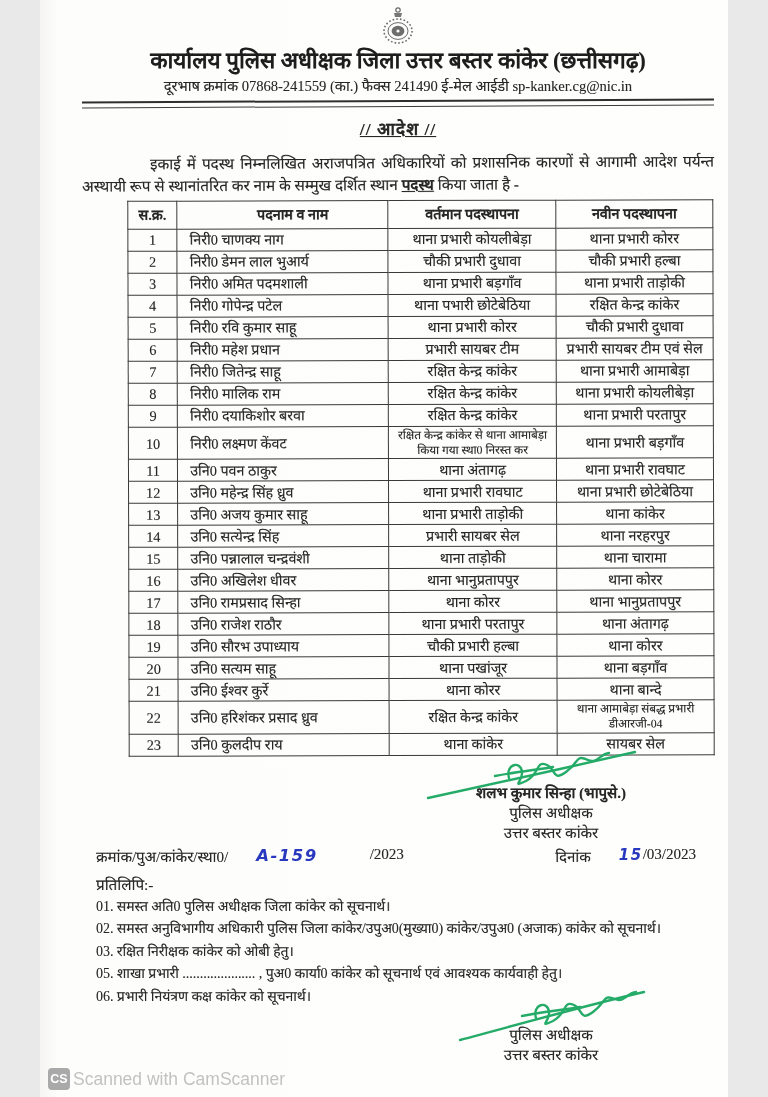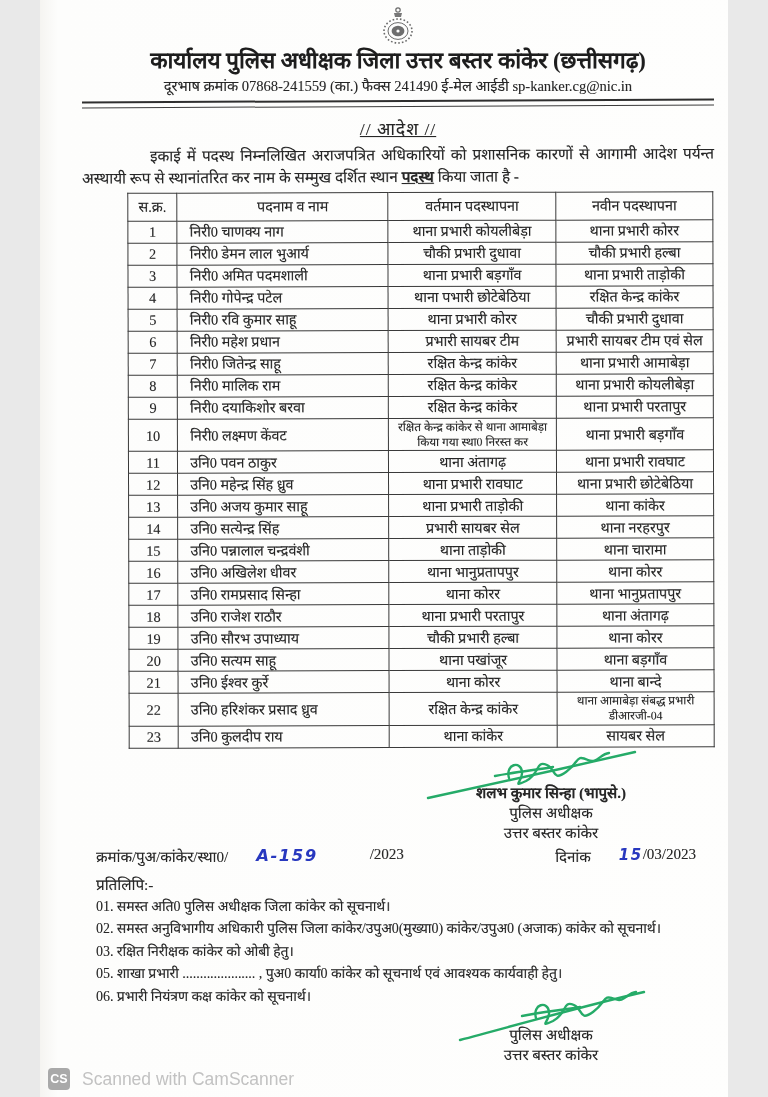--- a/index.html
+++ b/index.html
@@ -8,50 +8,50 @@
     background:linear-gradient(90deg,#f5f4f1 0px,#fdfdfc 18px,#fefefd 740px,#f8f7f4 768px);
     font-family:"Liberation Serif","DejaVu Serif",serif;
     color:#262626;overflow:hidden;
     text-shadow:0.3px 0.3px 0.6px rgba(70,70,70,0.35);
   }
   .doc{position:absolute;inset:0;padding:2px 14px 0 42px;}
   .emblem{display:block;margin:2px auto 0;width:40px;height:44px;}
   .title{margin:0;text-align:center;font-size:22.5px;font-weight:bold;line-height:1.15;color:#1d1d1d;}
   .contact{margin:1px 0 0;text-align:center;font-size:14.5px;}
   .rule{margin-top:5px;height:4px;border-top:2px solid #2f2f2f;border-bottom:1px solid #3c3c3c;transform:rotate(-0.25deg);}
-  .order-heading{margin:9px 0 4px;text-align:center;font-size:17.5px;font-weight:normal;text-decoration:underline;letter-spacing:1px;}
+  .order-heading{margin:9px 0 12px;text-align:center;font-size:17.5px;font-weight:bold;text-decoration:underline;letter-spacing:1px;}
   .intro{margin:4px 0 0;font-size:15.3px;line-height:1.42;text-align:justify;text-indent:68px;transform:rotate(-0.3deg);}
   .intro .u{text-decoration:underline;font-weight:bold;}
   table.transfer{border-collapse:collapse;margin:5px 0 0 46px;transform:rotate(-0.15deg);}
   table.transfer th,table.transfer td{
     border:1.3px solid #3a3a3a;font-size:14.3px;line-height:1.15;
     padding:1px 4px;text-align:center;vertical-align:middle;
   }
-  table.transfer th{font-weight:normal;height:25px;}
+  table.transfer th{font-weight:bold;height:25px;}
   table.transfer td{height:19px;}
   table.transfer td:nth-child(1){width:42px;}
   table.transfer td:nth-child(2),table.transfer th:nth-child(2){width:202px;text-align:left;padding-left:12px;}
   table.transfer th:nth-child(2){text-align:center;padding-left:24px;}
   table.transfer td:nth-child(3),table.transfer th:nth-child(3){width:172px;}
   table.transfer td:nth-child(4),table.transfer th:nth-child(4){width:160px;}
   table.transfer td.small{font-size:11.8px;line-height:1.25;}
   .sig-block{position:absolute;text-align:center;font-size:15px;line-height:1.32;}
   .sig1{top:784px;right:52px;width:250px;}
   .sig2{top:1026px;right:72px;width:210px;}
   .sig-name{font-weight:bold;}
   .scribble{position:absolute;pointer-events:none;}
   .scr1{top:748px;right:88px;}
   .scr2{top:984px;right:80px;}
   .ref-line{position:absolute;top:846px;left:56px;right:32px;display:flex;align-items:flex-start;font-size:15px;}
   .hand{font-family:"DejaVu Sans",sans-serif;font-style:italic;font-weight:bold;font-size:16.5px;letter-spacing:1.5px;text-shadow:none;padding-left:28px;}
   .gap1{width:52px;}
   .grow{flex:1;}
   .copies-heading{position:absolute;top:874px;left:56px;font-size:15.2px;font-weight:normal;}
   .copies{position:absolute;top:896px;left:56px;right:10px;font-size:13.9px;line-height:22.4px;}
-  .watermark{position:absolute;left:8px;bottom:7px;display:flex;align-items:center;gap:12px;text-shadow:none;}
+  .watermark{position:absolute;left:8px;bottom:7px;display:flex;align-items:center;gap:3px;text-shadow:none;}
   .cs-badge{width:22px;height:22px;background:#a9a9a9;border-radius:4px;color:#fff;
     font-family:"Liberation Sans",sans-serif;font-weight:bold;font-size:12.5px;
     display:flex;align-items:center;justify-content:center;}
   .cs-text{font-family:"Liberation Sans",sans-serif;font-size:17.5px;color:#c2c2c2;}
 </style>
 </head>
 <body>
 
 <div class="page">
   <div class="doc">

